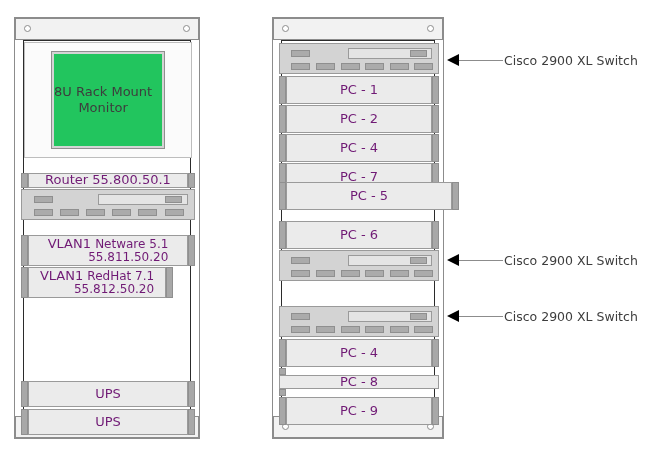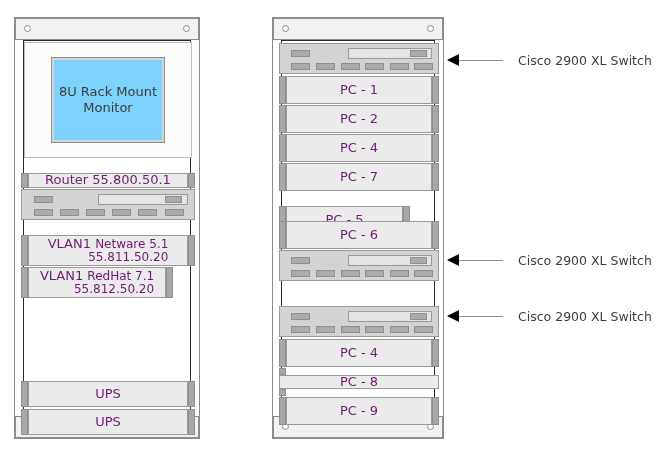--- a/index.html
+++ b/index.html
@@ -106,27 +106,27 @@
     box-sizing: border-box;
     border: 1px solid #bdbdbd;
     background: #fbfbfb;
     display: flex;
     align-items: center;
     justify-content: center;
   }
   .monitor-screen {
     box-sizing: border-box;
     width: 112px;
-    height: 84px;
+    height: 96px;
     border: 2px solid #d4d4d4;
     outline: 1px solid #8f8f8f;
-    background: #7dd3fc;
+    background: #22c55e;
     display: flex;
     align-items: center;
-    justify-content: center;
+    justify-content: flex-start;
   }
   .monitor-text {
     font-size: 13px;
     color: #3d3d3d;
     text-align: center;
     line-height: 1.25;
   }
 
   
   .switch {
@@ -171,21 +171,21 @@
     border-bottom: 6px solid transparent;
     border-right: 12px solid #000000;
   }
   .callout-line {
     flex: 0 0 auto;
     height: 1px;
     background: #8c8c8c;
   }
   .callout-text {
     flex: 0 0 auto;
-    margin-left: 15px;
+    margin-left: 1px;
     font-size: 12.5px;
     color: #3d3d3d;
     white-space: nowrap;
   }
 </style>
 </head>
 <body>
 
 <div id="canvas">
 
@@ -320,21 +320,21 @@
       </div>
       <div class="ear"></div>
     </div>
     <div class="unit" style="left:6px; top:145px; width:160px; height:28px;">
       <div class="ear"></div>
       <div class="face">
         <span class="face-label">PC - 7</span>
       </div>
       <div class="ear"></div>
     </div>
-    <div class="unit" style="left:6px; top:188px; width:131px; height:28px;">
+    <div class="unit" style="left:6px; top:164px; width:180px; height:28px;">
       <div class="ear"></div>
       <div class="face">
         <span class="face-label">PC - 5</span>
       </div>
       <div class="ear"></div>
     </div>
     <div class="unit" style="left:6px; top:203px; width:160px; height:28px;">
       <div class="ear"></div>
       <div class="face">
         <span class="face-label">PC - 6</span>

